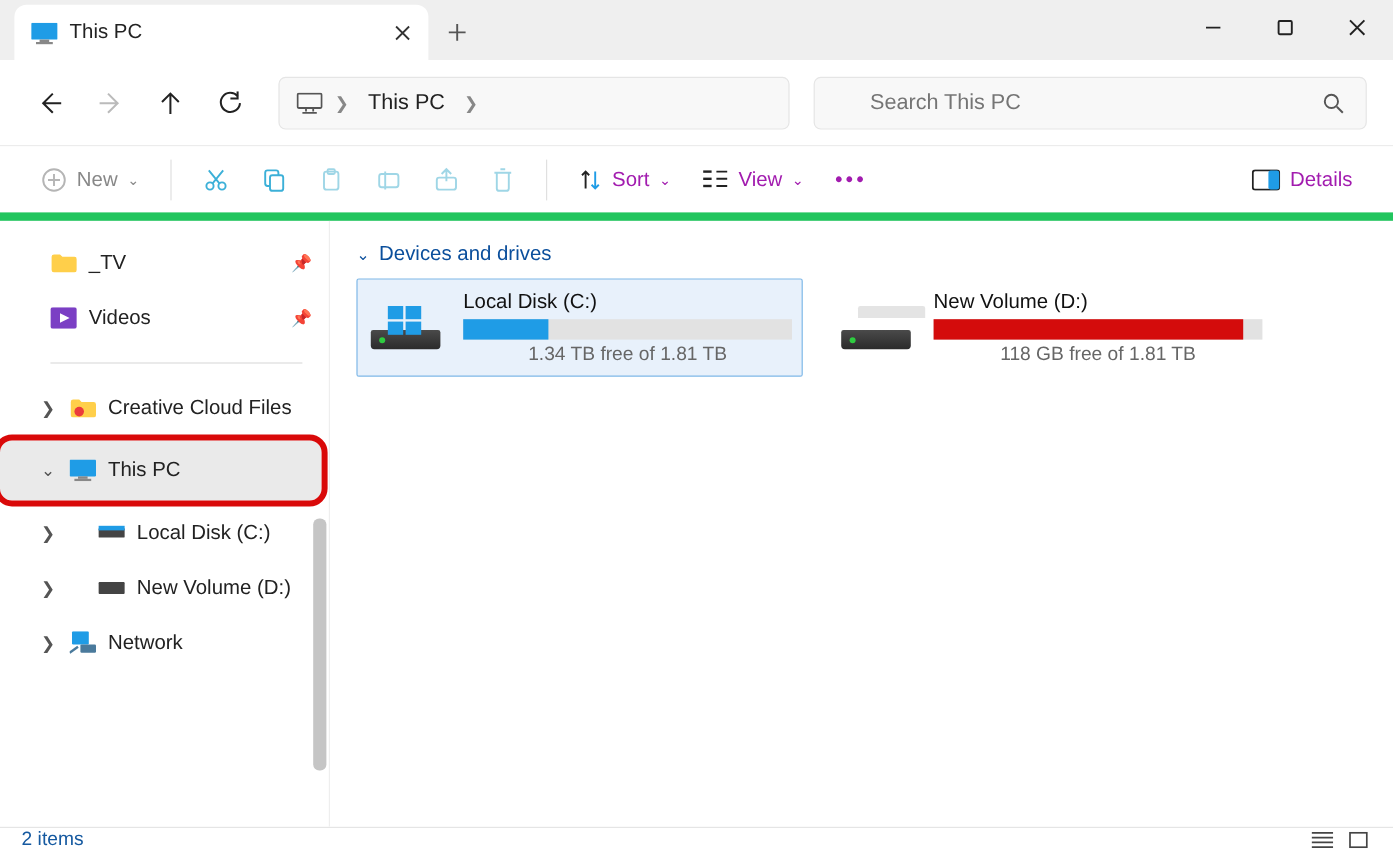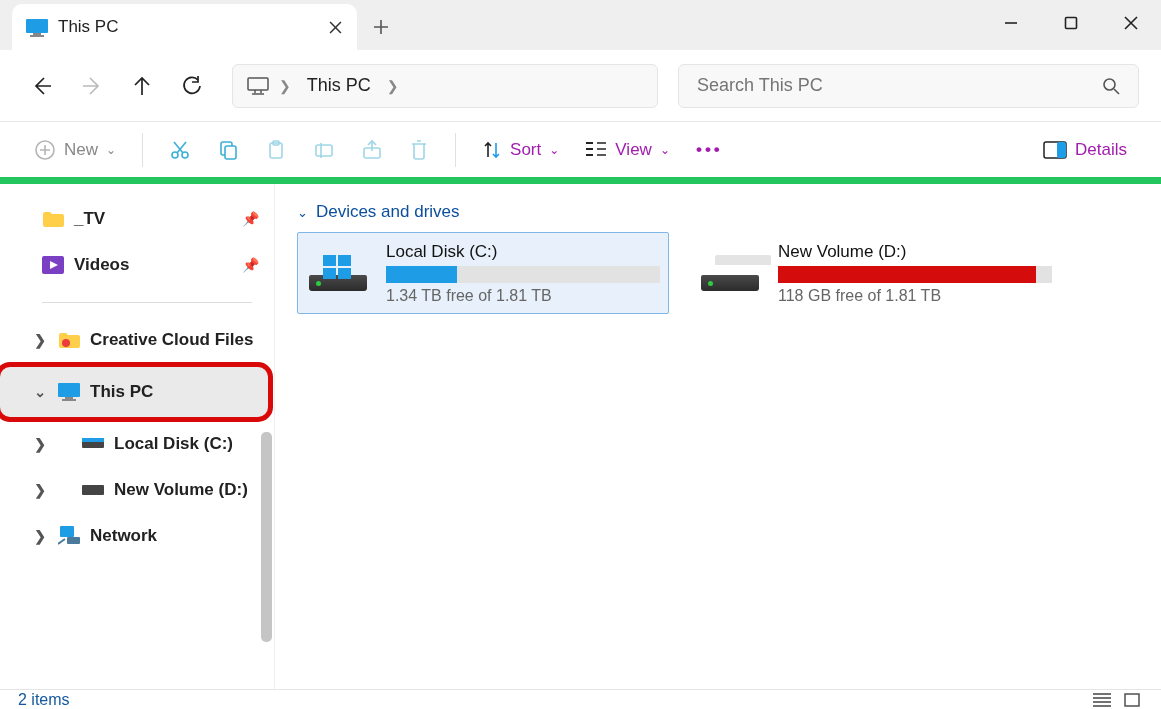--- a/index.html
+++ b/index.html
@@ -16,38 +16,38 @@
 .sysbtn { width: 60px; height: 45px; display: flex; align-items: center; justify-content: center; color: #222; }
 
 
 .navbar { height: 72px; display: flex; align-items: center; padding: 0 22px; gap: 10px; border-bottom: 1px solid #e8e8e8; background:#fff;}
 .navbtn { width: 40px; height: 40px; display: flex; align-items: center; justify-content: center; color: #333; border-radius: 6px; }
 .navbtn.disabled { color: #bbb; }
 .addrbar { flex: none; width: 426px; height: 44px; background: #f8f8f8; border: 1px solid #e5e5e5; border-radius: 6px; display: flex; align-items: center; padding: 0 14px; gap: 10px; margin-left: 10px; }
 .addrbar .chev { color: #888; font-size: 14px; }
 .addrbar .crumb { font-size: 18px; color: #222; padding: 0 6px; }
 .searchbar { flex: 1; height: 44px; background: #f8f8f8; border: 1px solid #e5e5e5; border-radius: 6px; display: flex; align-items: center; padding: 0 18px; margin-left: 10px; }
-.searchbar input { border: none; background: transparent; font-size: 18px; color: #666; flex: 1; outline: none; }
+.searchbar input { border: none; background: transparent; font-size: 18px; color: #666; flex: 1; outline: none; margin-left: 28px; }
 .searchbar .sicon { color: #555; }
 
 
 .toolbar { height: 62px; display: flex; align-items: center; padding: 0 24px; gap: 6px; border-bottom: 7px solid #22c55e; background:#fff;}
 .tbtn { height: 40px; padding: 0 10px; display: flex; align-items: center; gap: 8px; color: #888; font-size: 17px; border-radius: 4px; }
 .tbtn .chev { font-size: 12px; }
 .tbtn.enabled { color: #a21caf; }
 .tsep { width: 1px; height: 34px; background: #e0e0e0; margin: 0 10px; }
 .iconctrl { color: #3cb0d8; }
 .iconctrl.disabled { color: #9fd6e6; }
 .moreicon { letter-spacing: 3px; font-weight: bold; }
 .spacer { flex: 1; }
 
 
 .body { flex: 1; display: flex; overflow: hidden; }
 .sidebar { width: 275px; border-right: 1px solid #eee; padding-top: 12px; position: relative; }
-.sbitem { height: 46px; display: flex; align-items: center; padding: 0 14px 0 16px; gap: 10px; font-size: 17px; color: #222; position: relative; font-weight: bold; }
+.sbitem { height: 46px; display: flex; align-items: center; padding: 0 14px 0 16px; gap: 10px; font-size: 17px; color: #222; position: relative; }
 .sbitem .exp { width: 16px; text-align: center; color: #555; font-size: 14px; }
 .sbitem .ico { width: 22px; height: 18px; display: inline-flex; align-items:center; justify-content:center;}
 .sbitem .pin { margin-left: auto; color: #888; font-size: 14px; }
 .sbitem.indent1 { padding-left: 32px; }
 .sbitem.indent2 { padding-left: 32px; }
 .sbitem.selected { background: #eaeaea; }
 .sbitem.hl { outline: 5px solid #d90909; border-radius: 10px; z-index: 5; margin: 4px 6px 4px 0px; height:50px;}
 .sidebar hr { border: none; border-top: 1px solid #ddd; margin: 14px 22px 14px 42px; }
 .sidebar .scrollthumb { position: absolute; right: 2px; top: 248px; width: 11px; height: 210px; background: #c5c5c5; border-radius: 5px; }
 
@@ -58,21 +58,21 @@
 .drive { width: 372px; height: 82px; border: 1px solid transparent; border-radius: 2px; padding: 4px 8px 4px 4px; display: flex; gap: 12px; }
 .drive.selected { background: #e8f1fb; border: 1px solid #7fb8e8; }
 .drive .dico { width: 72px; display: flex; flex-direction: column; align-items: center; justify-content: center; }
 .drive .dico .logo { width: 30px; height: 26px; margin-bottom:-6px; z-index:2;}
 .drive .dico .tray { width: 58px; height: 16px; background: linear-gradient(#4a4a4a,#2b2b2b); border-radius: 2px 2px 3px 3px; position:relative;}
 .drive .dico .tray::before{content:"";position:absolute;left:7px;bottom:5px;width:5px;height:5px;background:#2ecc40;border-radius:50%;}
 .drive .dinfo { flex: 1; display: flex; flex-direction: column; justify-content: center; gap: 4px; }
 .drive .dname { font-size: 17px; color: #111; }
 .drive .bar { height: 17px; background: #e2e2e2; position: relative; }
 .drive .bar .fill { position: absolute; left: 0; top: 0; bottom: 0; }
-.drive .dfree { font-size: 16px; color: #666; }
+.drive .dfree { font-size: 16px; color: #666; text-align: center; }
 
 
 .statusbar { height: 20px; border-top: 1px solid #e5e5e5; display: flex; align-items: center; padding: 0 18px; font-size: 16px; color: #1559a0; }
 .statusbar .vbtns { margin-left: auto; display: flex; gap: 8px; color: #444; }
 .vbtn { width: 22px; height: 18px; display:flex;align-items:center;justify-content:center; }
 
 svg { display: block; }
 </style>
 </head>
 <body>

